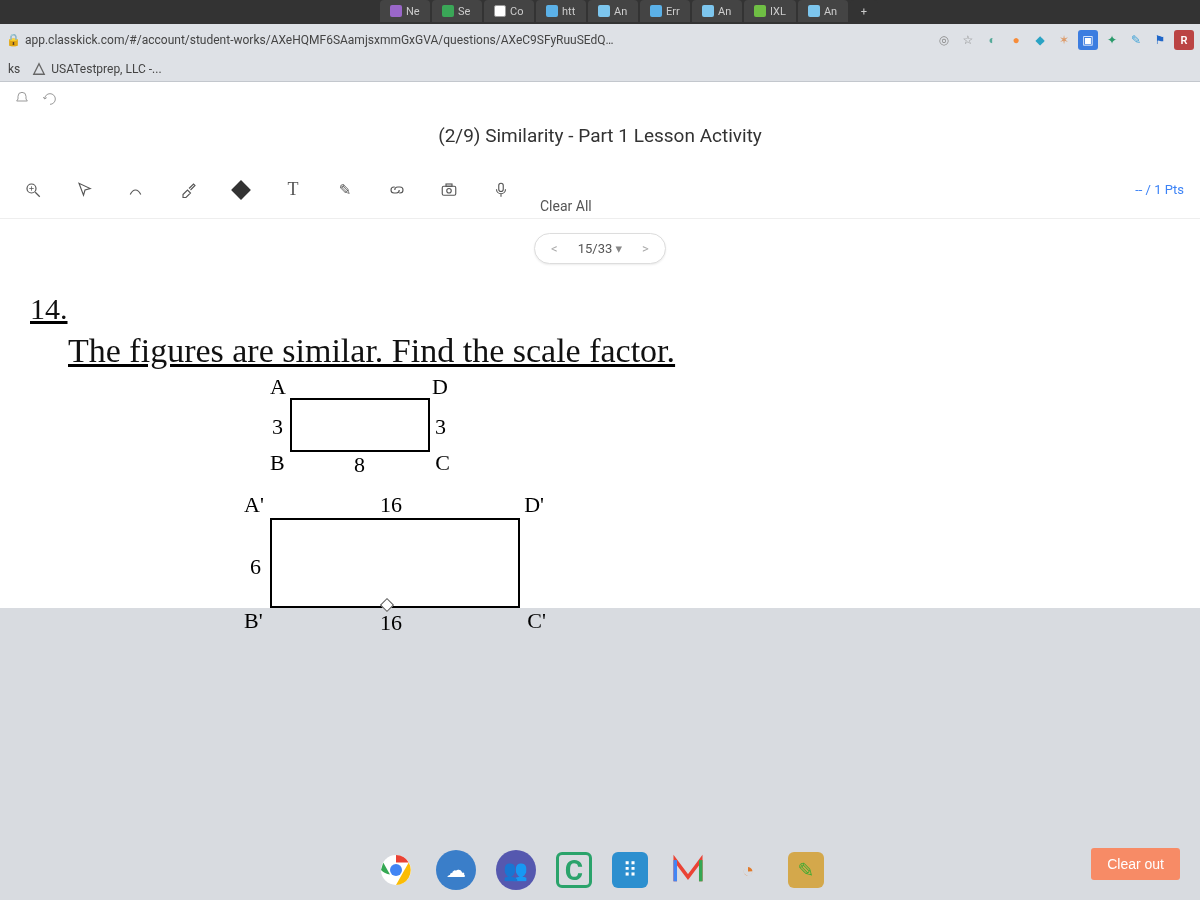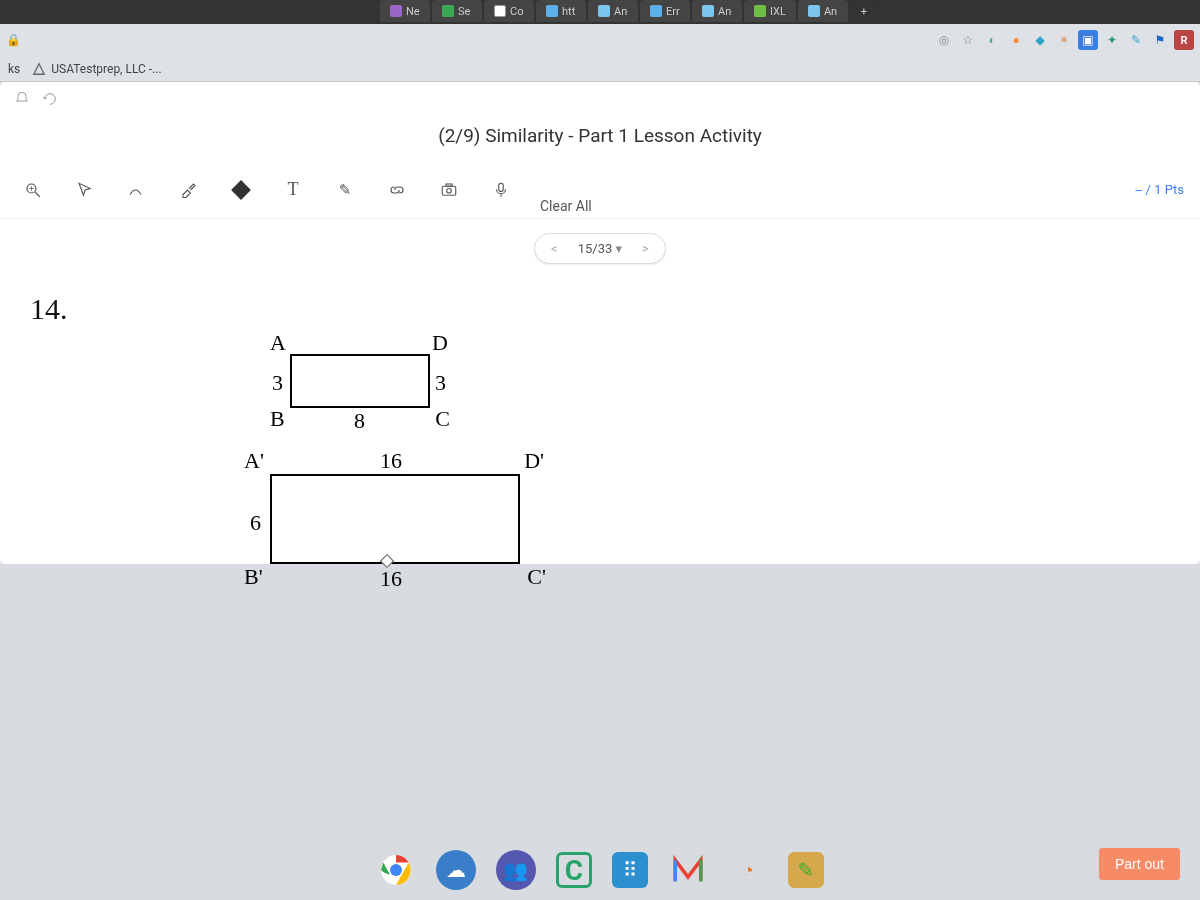--- a/index.html
+++ b/index.html
@@ -58,21 +58,21 @@
     padding: 0 8px;
     gap: 12px;
     font-size: 12px;
     color: #444;
     border-bottom: 1px solid #c3c7cd;
   }
   .bookmarkbar .bm { display:flex; align-items:center; gap:5px; }
   .bookmarkbar .bm .ico { width:14px; height:14px; }
   .app {
     background: #fff;
-    border-radius: 5px;
+    border-radius: 0;
   }
   .apptop {
     height: 34px;
     display:flex;
     align-items:center;
     padding: 0 14px;
     gap: 12px;
     color:#888;
   }
   .title {
@@ -107,20 +107,21 @@
     padding: 7px 16px;
     display:flex;
     align-items:center;
     gap: 20px;
     font-size: 13px;
     color:#555;
   }
   .pager-pill .arrow { color:#aaa; cursor:pointer; }
   .question {
     padding: 18px 30px 0 30px;
+    text-decoration: underline;
   }
   .qnum { font-size: 30px; font-family:"Times New Roman",serif; color:#111; }
   .qtext { font-size: 34px; font-family:"Times New Roman",serif; color:#111; margin-top:6px; margin-left: 38px; }
   .figs {
     padding-left: 200px;
     padding-top: 28px;
     font-family:"Times New Roman",serif;
   }
   .fig { position:relative; margin-bottom: 50px; }
   .rect1 { width: 140px; height: 54px; border: 2px solid #000; position:relative; margin-left:60px; }
@@ -191,20 +192,21 @@
       <span class="favico" style="background:#7dc6ee"></span>
       <span>An</span>
     </div>
   <div class="tab newtab">
       <span>+</span>
     </div>
 </div>
 
 <div class="addrbar">
   <span class="lock">🔒</span>
+  <span class="url">app.classkick.com/#/account/student-works/AXeHQMF6SAamjsxmmGxGVA/questions/AXeC9SFyRuuSEdQ…</span>
   <span class="spacer"></span>
   <span class="ext" style="color:#888">◎</span>
   <span class="ext" style="color:#888">☆</span>
   <span class="ext" style="color:#5a9">◐</span>
   <span class="ext" style="color:#f78c3a">●</span>
   <span class="ext" style="color:#2aa3c4">◆</span>
   <span class="ext" style="color:#d96">✶</span>
   <span class="ext" style="background:#3c7de0;color:#fff">▣</span>
   <span class="ext" style="color:#2a9a6b">✦</span>
   <span class="ext" style="color:#39a0d6">✎</span>
@@ -293,20 +295,21 @@
   <div class="pager">
     <div class="pager-pill">
       <span class="arrow">&lt;</span>
       <span><span>15/33</span> <span style="color:#888">▾</span></span>
       <span class="arrow">&gt;</span>
     </div>
   </div>
 
   <div class="question">
     <div class="qnum">14.</div>
+    <div class="qtext">The figures are similar. Find the scale factor.</div>
 
     <div class="figs">
 
       <div class="fig">
         <div class="rect1">
           <span class="lbl" style="top:-26px;left:-22px">A</span>
           <span class="lbl" style="bottom:-26px;left:-22px">B</span>
           <span class="lbl" style="bottom:-26px;right:-22px">C</span>
           <span class="lbl" style="top:-26px;right:-20px">D</span>
           <span class="lbl" style="top:14px;left:-20px">3</span>
@@ -349,13 +352,13 @@
     <svg width="34" height="34" viewBox="0 0 48 48">
         <path d="M6 40 L6 10 L24 34 L42 10 L42 40" fill="none" stroke="#ea4335" stroke-width="5"></path>
         <path d="M6 40 L6 10" stroke="#4285f4" stroke-width="5"></path>
         <path d="M42 40 L42 10" stroke="#34a853" stroke-width="5"></path>
       </svg>
   </span>
   <span class="tico" style="color:#e27a2a">◔</span>
   <span class="tico" style="background:#d4a84b;color:#4a3;border-radius:6px;width:36px;height:36px">✎</span>
 </div>
 
-<button class="signout">Part out</button>
+<button class="signout">Clear out</button>
 
 </body></html>

